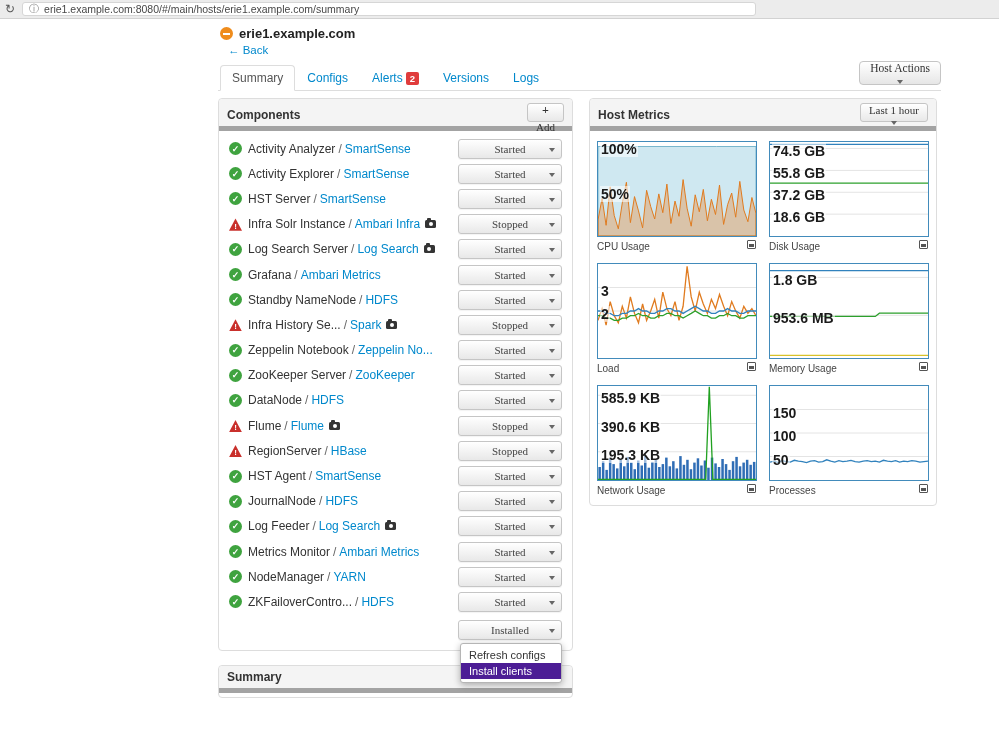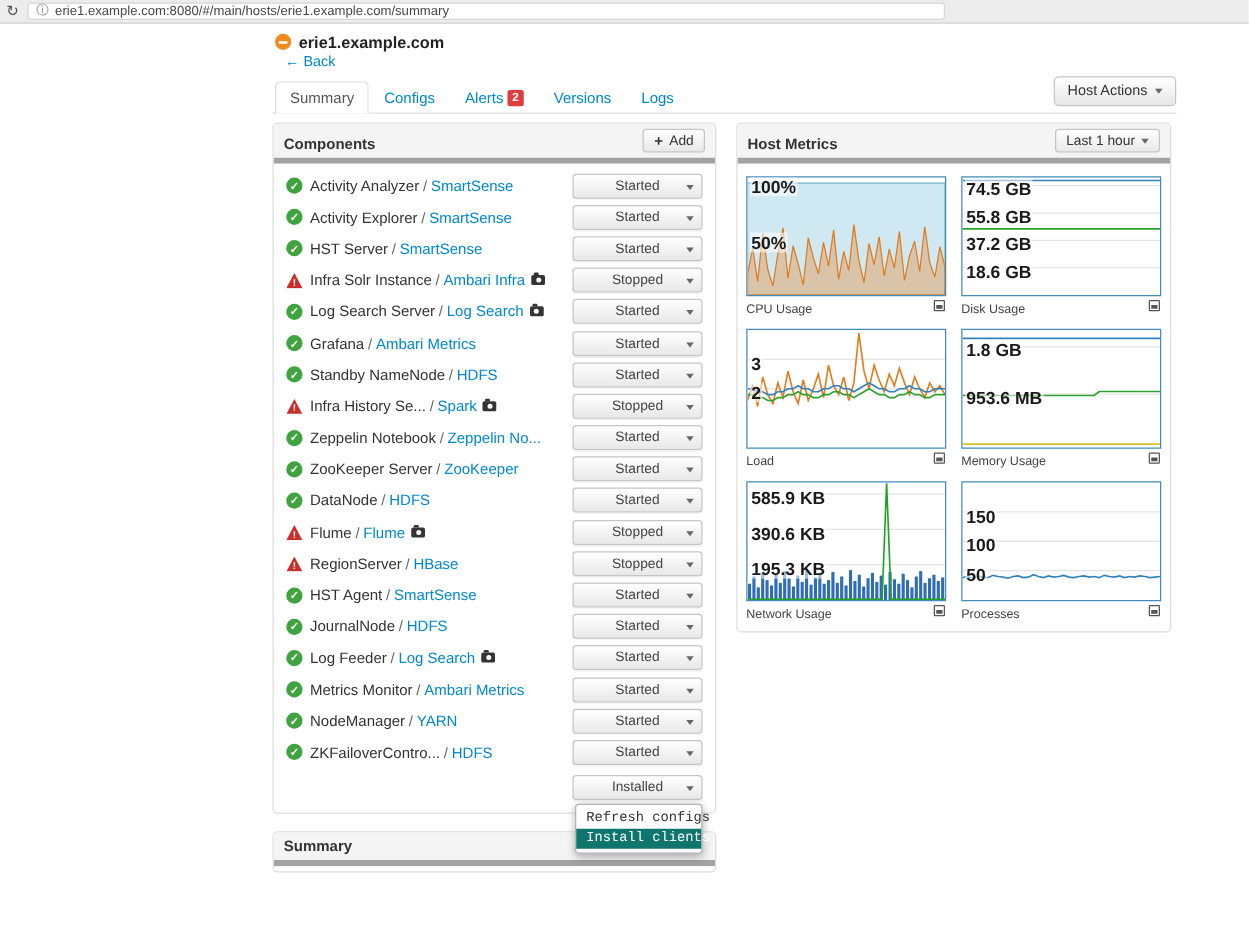--- a/index.html
+++ b/index.html
@@ -1,19 +1,19 @@
 <!DOCTYPE html>
 <html><head>
 <meta charset="utf-8">
 <style>
   *{box-sizing:border-box;margin:0;padding:0;}
   html,body{width:999px;height:750px;overflow:hidden;background:#fff;
     font-family:"Liberation Sans", sans-serif;font-size:12px;color:#333;}
   a{text-decoration:none;color:#0088cc;}
-  button{font-family:Liberation Sans, sans-serif;cursor:pointer;}
+  button{font-family:Liberation Serif, serif;cursor:pointer;flex-direction:column;}
 
   
   .browser-bar{height:19px;background:#ececec;border-bottom:1px solid #d2d2d2;
     display:flex;align-items:center;padding:0 5px;gap:7px;}
   .reload-ic{font-size:12px;color:#555;line-height:1;cursor:pointer;}
   .url-box{width:734px;height:14px;background:#fff;border:1px solid #d6d6d6;border-radius:3px;
     display:flex;align-items:center;gap:5px;padding:0 6px;font-size:10.5px;color:#474747;}
   .info-ic{font-size:10px;color:#808080;line-height:1;}
 
   
@@ -70,22 +70,22 @@
     background:linear-gradient(#fff,#e8e8e8);font-size:11px;color:#444;position:relative;
     display:flex;align-items:center;justify-content:center;flex:none;box-shadow:0 1px 1px rgba(0,0,0,0.05);}
   .caret{width:0;height:0;border-left:3.5px solid transparent;border-right:3.5px solid transparent;
     border-top:4px solid #666;display:inline-block;}
   .dd-btn .caret{position:absolute;right:6px;top:8px;}
   .clients-wrap{display:flex;margin-top:5px;align-items:flex-start;}
   .clients-text{width:226px;text-align:center;font-size:11px;line-height:12.3px;color:#333;}
   .clients-action{margin-left:auto;position:relative;width:104px;flex:none;}
   .menu{position:absolute;top:23px;left:2px;width:102px;background:#fff;border:1px solid #b5b5b5;
     border-radius:3px;box-shadow:0 2px 7px rgba(0,0,0,0.3);padding:3px 0;z-index:5;}
-  .menu-item{padding:2px 8px;font-size:11px;color:#333;white-space:nowrap;cursor:pointer;font-family:Liberation Mono, monospace;}
-  .menu-item.selected{background:#0f766e;color:#fff;}
+  .menu-item{padding:2px 8px;font-size:11px;color:#333;white-space:nowrap;cursor:pointer;}
+  .menu-item.selected{background:#4c1d95;color:#fff;}
 
   
   .metrics-panel{width:348px;}
   .metrics-body{padding:10px 9px;display:grid;grid-template-columns:160px 160px;
     column-gap:12px;row-gap:12px;justify-content:center;}
   .plot{height:96px;border:1px solid #428bbb;position:relative;background:#fff;overflow:hidden;}
   .plot svg{position:absolute;left:0;top:0;}
   .tick{position:absolute;left:2px;font-size:14px;font-weight:bold;color:#1a1a1a;
     background:rgba(255,255,255,0.55);padding:0 1px;white-space:nowrap;}
   .chart-title-row{position:relative;margin-top:2px;height:12px;text-align:left;}

